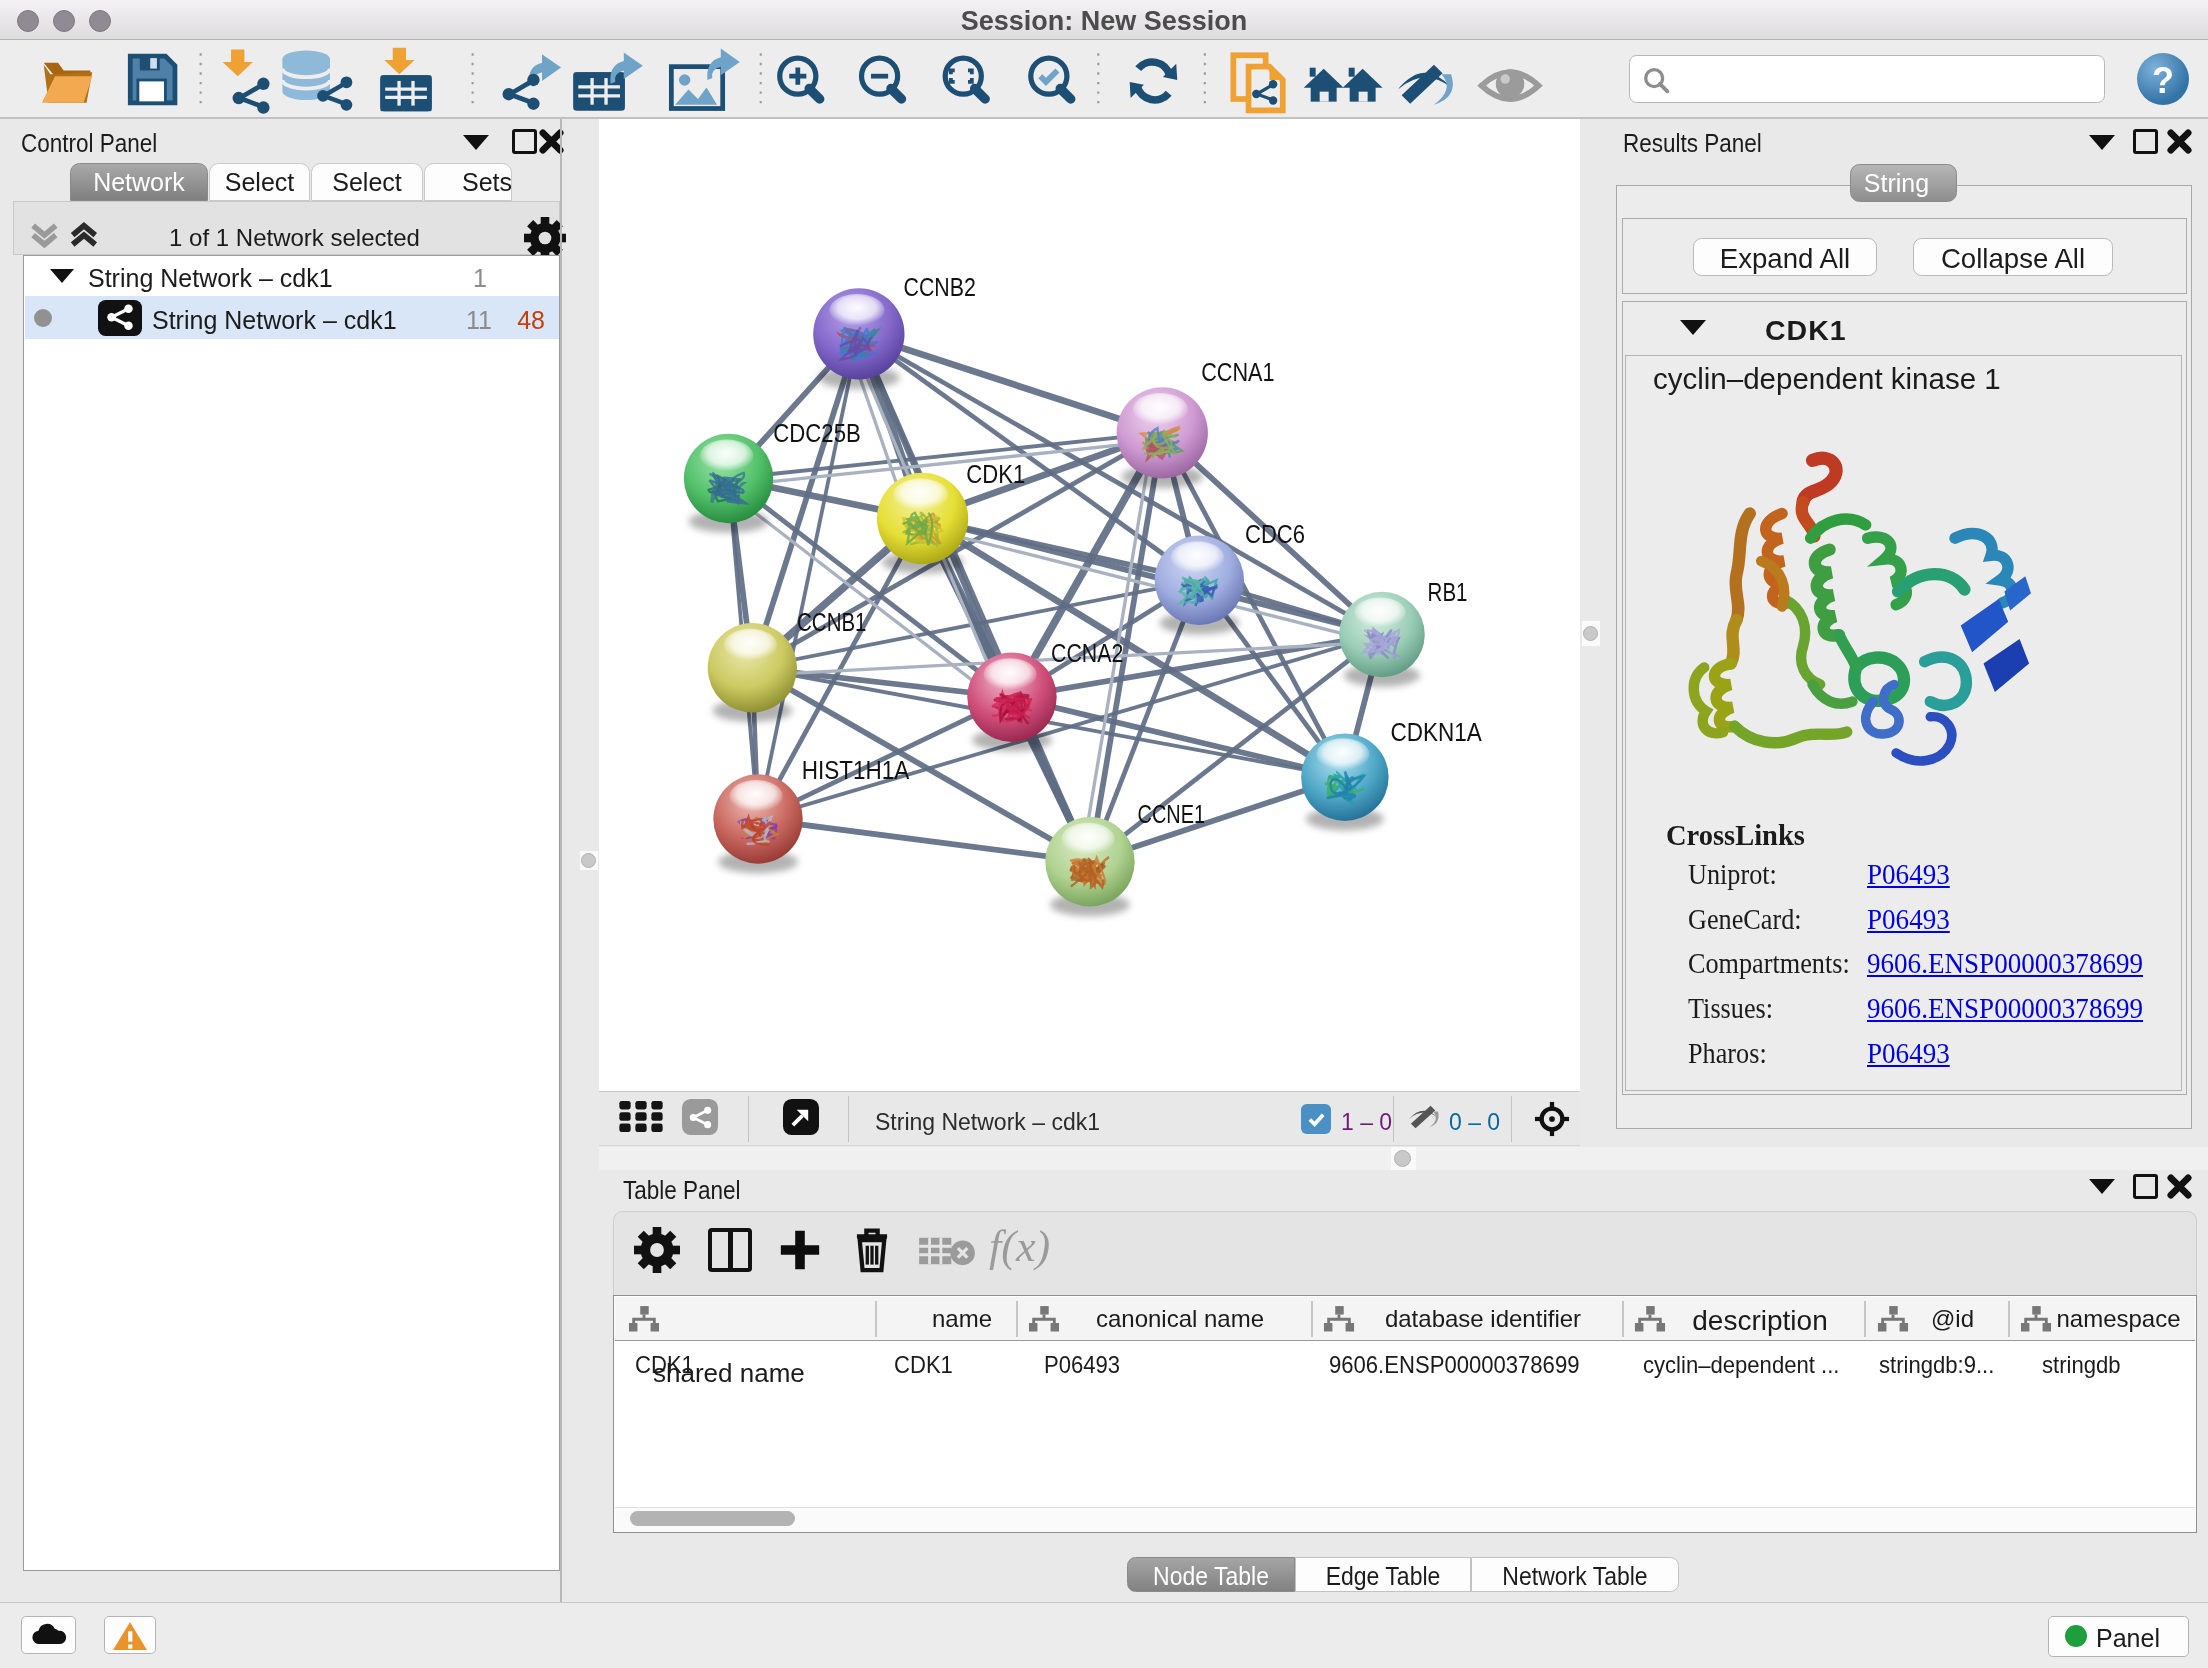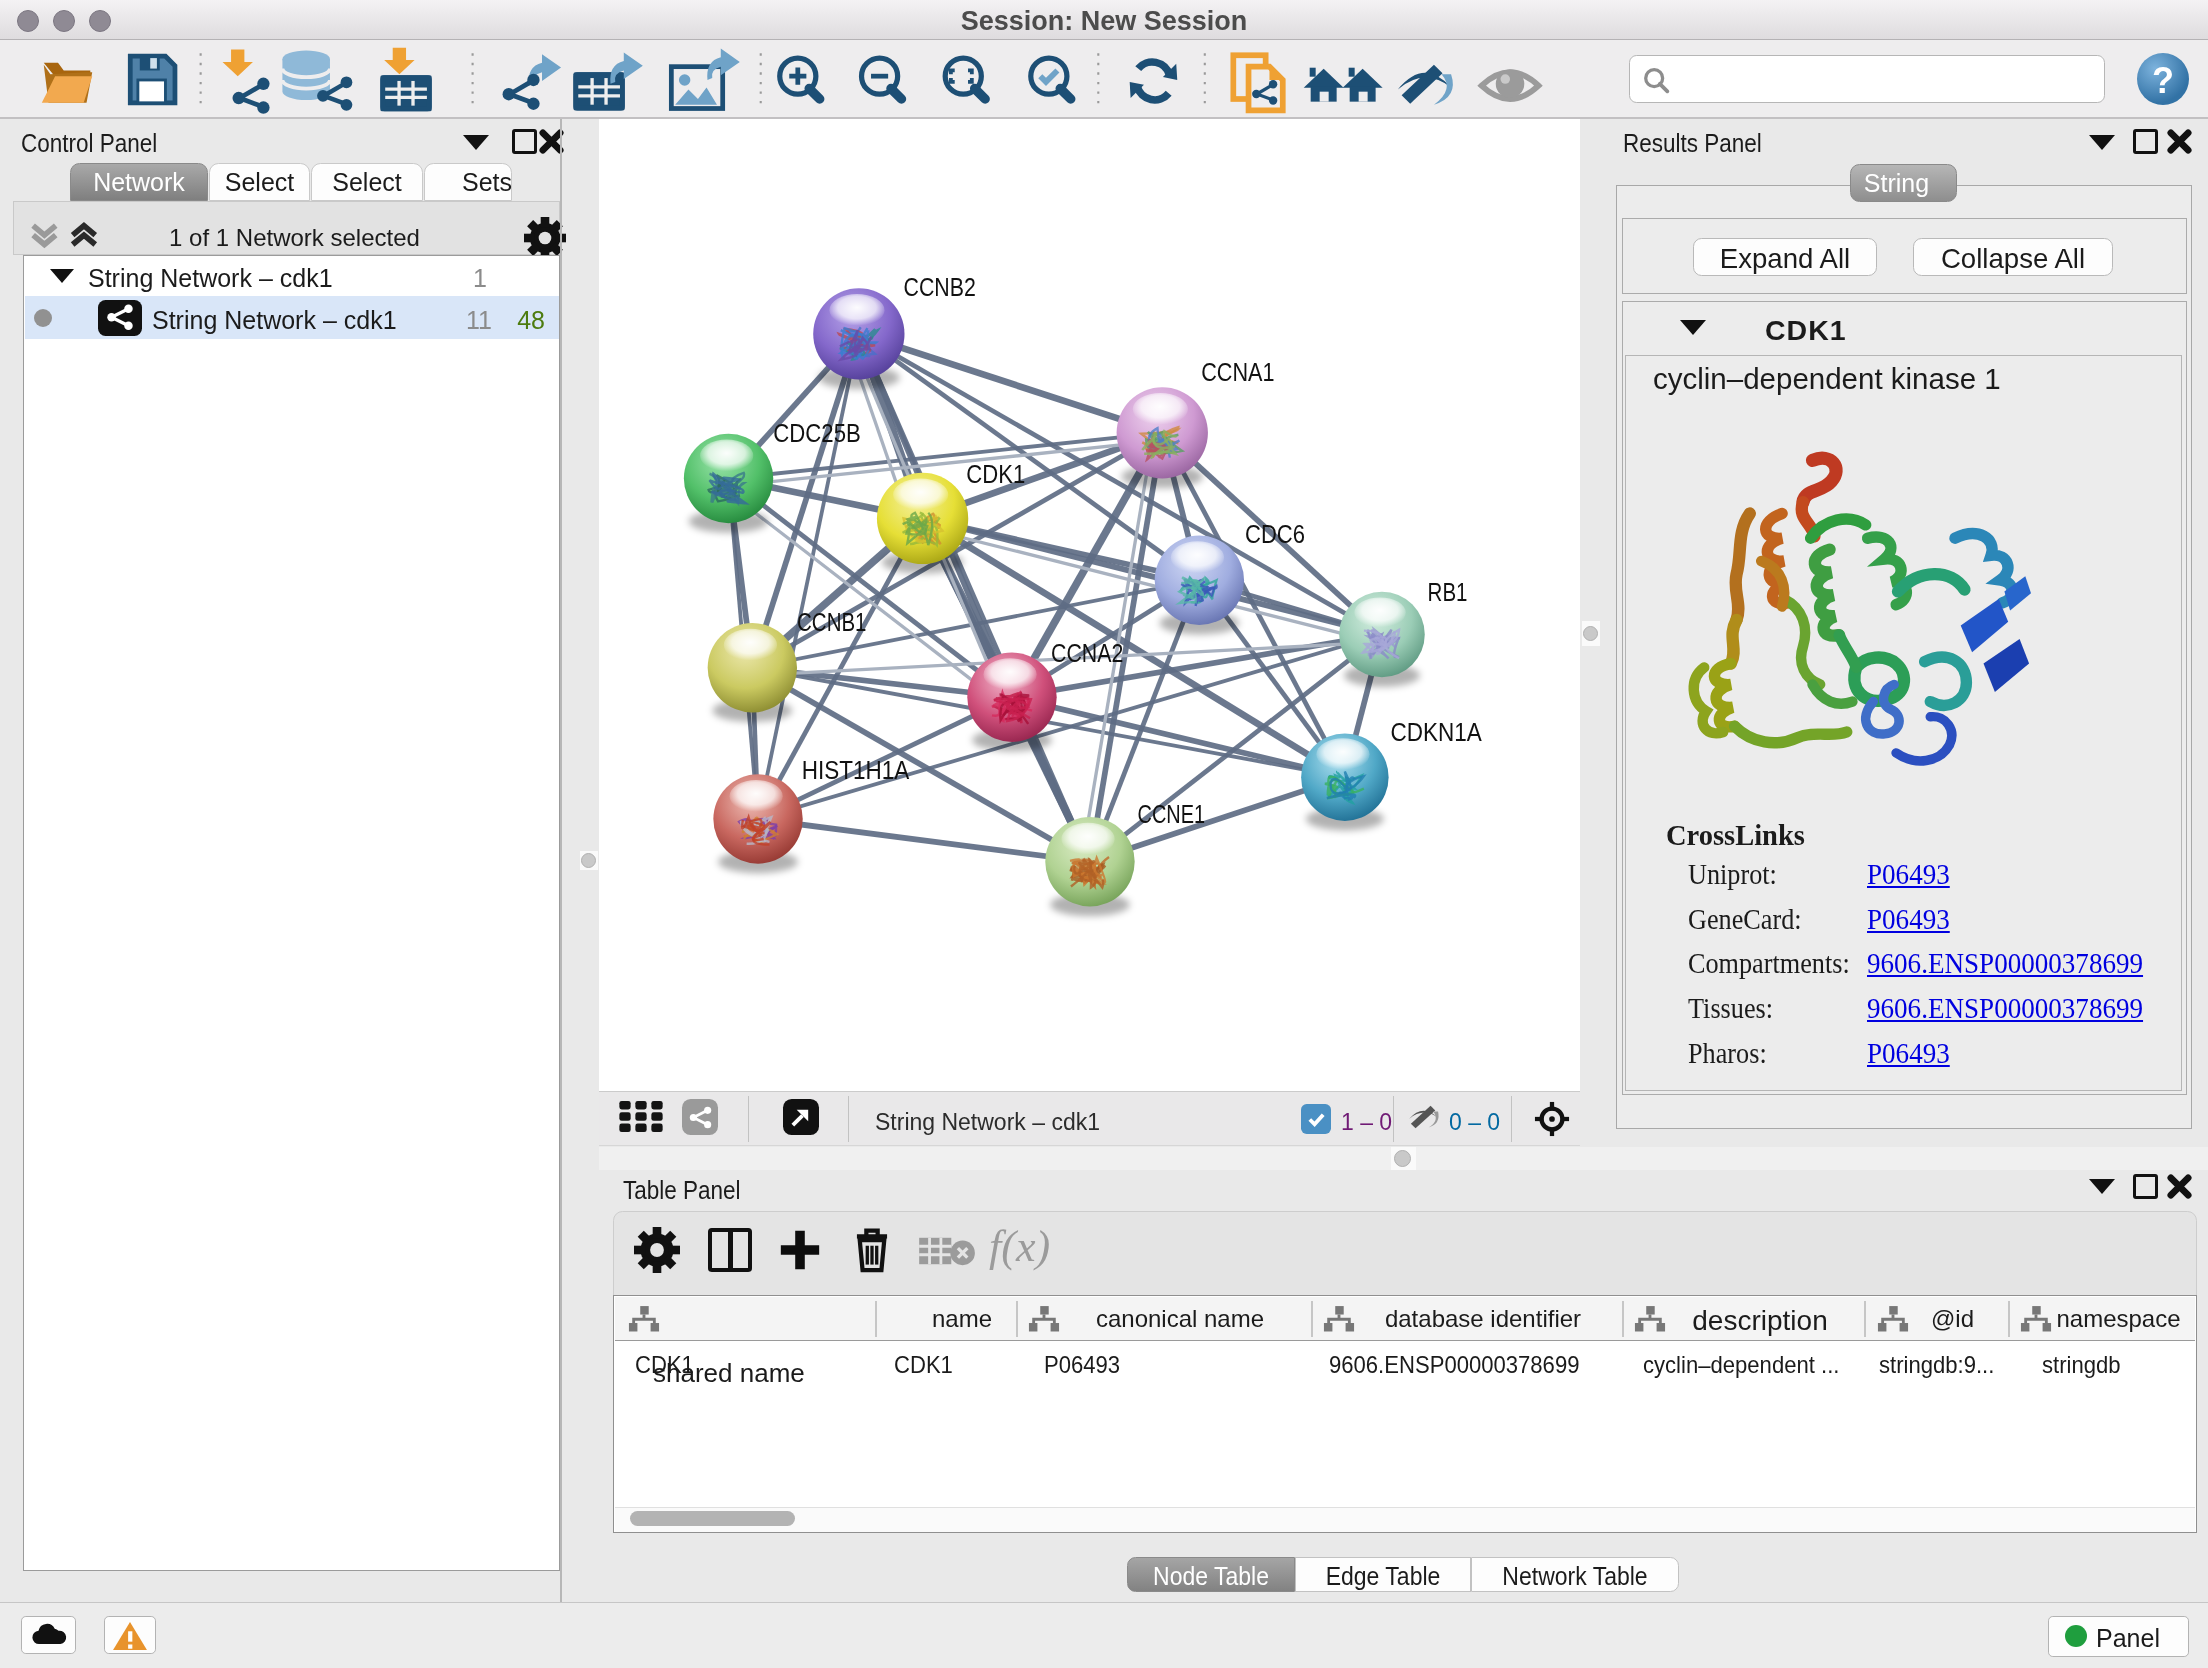--- a/index.html
+++ b/index.html
@@ -205,21 +205,21 @@
 <g stroke="#fff" stroke-width="3.5" fill="#fff">
       <line x1="8" y1="15" x2="26" y2="6"></line>
       <line x1="8" y1="15" x2="26" y2="24"></line>
 <circle cx="8" cy="15" r="4.5" stroke="none"></circle>
       <circle cx="26" cy="6" r="4.5" stroke="none"></circle>
       <circle cx="26" cy="24" r="4.5" stroke="none"></circle>
     </g>
   </svg>
 <div class="tx" style="left:152px;top:306px;font-size:25px">String Network – cdk1</div>
 <div class="tx" style="left:443px;top:306px;width:49px;text-align:right;font-size:25px;color:#8b8b8b">11</div>
-<div class="tx" style="left:496px;top:306px;width:49px;text-align:right;font-size:25px;color:#4d7c0f">48</div>
+<div class="tx" style="left:496px;top:306px;width:49px;text-align:right;font-size:25px;color:#c2410c">48</div>
 <div class="abs" style="left:599px;top:119px;width:981px;height:972px;background:#fff"></div>
 <svg class="abs" style="left:599px;top:119px" width="981" height="972" viewBox="630 125 1031 1022">
     <defs>
       <radialGradient id="gCCNB2" cx="0.42" cy="0.30" r="0.78">
         <stop offset="0" stop-color="#b5a2e8"></stop>
         <stop offset="0.55" stop-color="#8468cb"></stop>
         <stop offset="1" stop-color="#4b3890"></stop>
       </radialGradient>
       <clipPath id="cCCNB2">
         <circle cx="903" cy="351" r="46"></circle>

